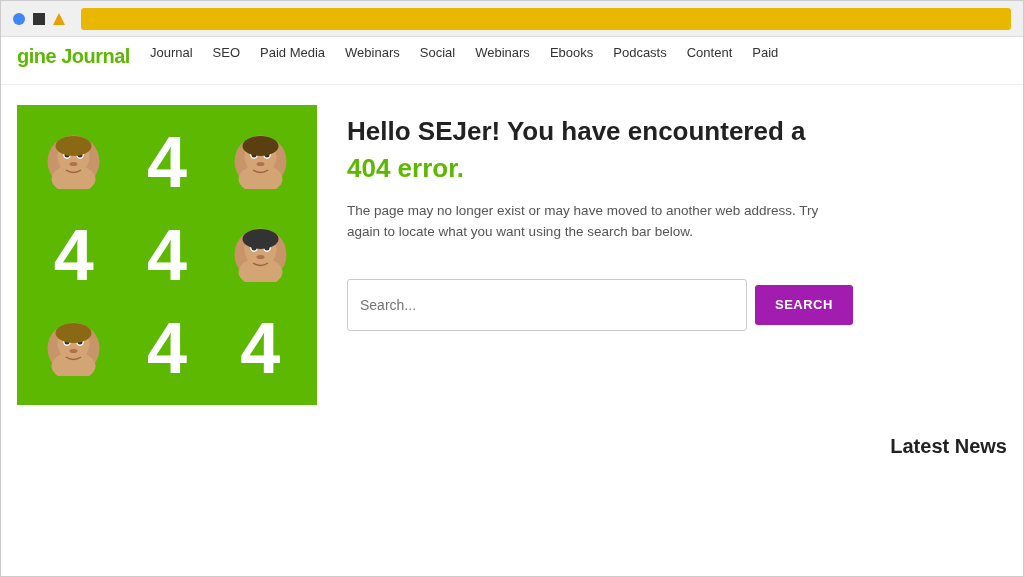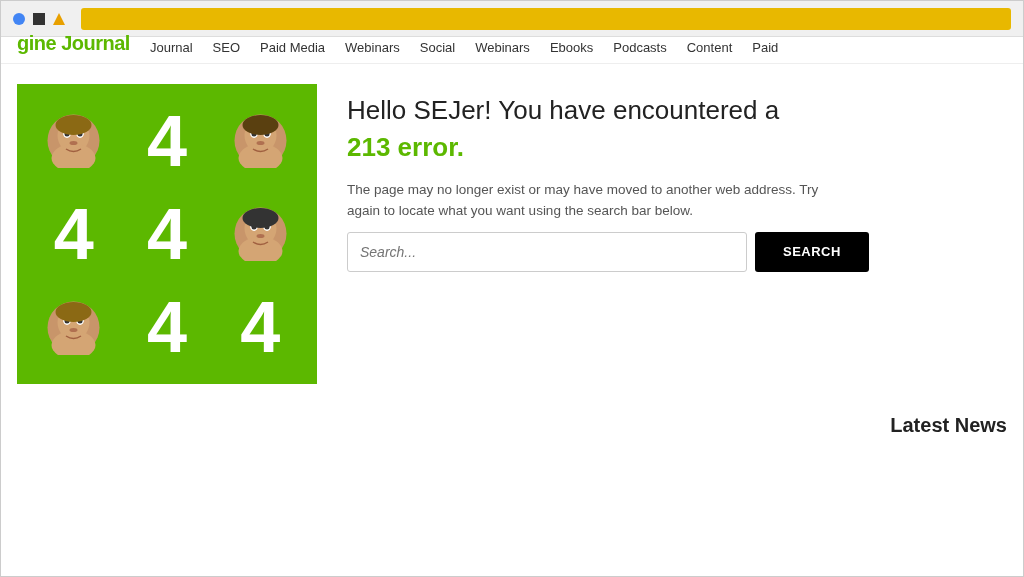--- a/index.html
+++ b/index.html
@@ -47,24 +47,24 @@
       background: #e8b800;
       border-radius: 3px;
       margin-left: 8px;
     }
 
     
     .site-nav {
       background: #fff;
       border-bottom: 1px solid #eee;
       display: flex;
-      align-items: flex-end;
+      align-items: flex-start;
       padding: 8px 16px;
       gap: 20px;
-      height: 27px;
+      height: 48px;
     }
     .site-logo {
       font-size: 20px;
       font-weight: bold;
       color: #333;
       letter-spacing: -0.5px;
     }
     .site-logo span {
       color: #5cb800;
     }
@@ -116,59 +116,58 @@
       font-family: Arial, sans-serif;
     }
 
     
     .error-text {
       padding-top: 10px;
       flex: 1;
     }
     .error-headline {
       font-size: 26px;
-      font-weight: 400;
+      font-weight: 700;
       color: #222;
       line-height: 1.3;
       margin-bottom: 4px;
     }
     .error-subheadline {
       font-size: 26px;
       font-weight: 800;
       color: #5cb800;
       margin-bottom: 16px;
     }
     .error-description {
       font-size: 13.5px;
       color: #555;
       line-height: 1.6;
       max-width: 480px;
-      margin-bottom: 10px;
+      margin-bottom: 36px;
     }
     .search-row {
       display: flex;
       gap: 8px;
       align-items: center;
     }
     .search-input {
       flex: 1;
       max-width: 400px;
-      height: 40px;
+      height: 52px;
       border: 1px solid #ccc;
       border-radius: 3px;
       padding: 0 12px;
       font-size: 14px;
       color: #999;
       outline: none;
-      font-style: italic;
     }
     .search-button {
       height: 40px;
-      padding: 0 28px;
-      background: #000000;
+      padding: 0 20px;
+      background: #a21caf;
       color: #fff;
       font-size: 13px;
       font-weight: 700;
       border: none;
       border-radius: 3px;
       cursor: pointer;
       letter-spacing: 0.5px;
       text-transform: uppercase;
     }
 
@@ -283,21 +282,21 @@
     <div class="grid-cell">
       <span class="four-digit">4</span>
     </div>
     <div class="grid-cell">
       <span class="four-digit">4</span>
     </div>
   </div>
 
   <div class="error-text">
     <h1 class="error-headline">Hello SEJer! You have encountered a</h1>
-    <h1 class="error-subheadline">213 error.</h1>
+    <h1 class="error-subheadline">404 error.</h1>
     <p class="error-description">The page may no longer exist or may have moved to another web address. Try again to locate what you want using the search bar below.</p>
     <div class="search-row">
       <input class="search-input" type="text" placeholder="Search..." style="">
       <button class="search-button">SEARCH</button>
     </div>
   </div>
 </div>
 
 <div class="latest-news">
   <h2 class="latest-news-title">Latest News</h2>

